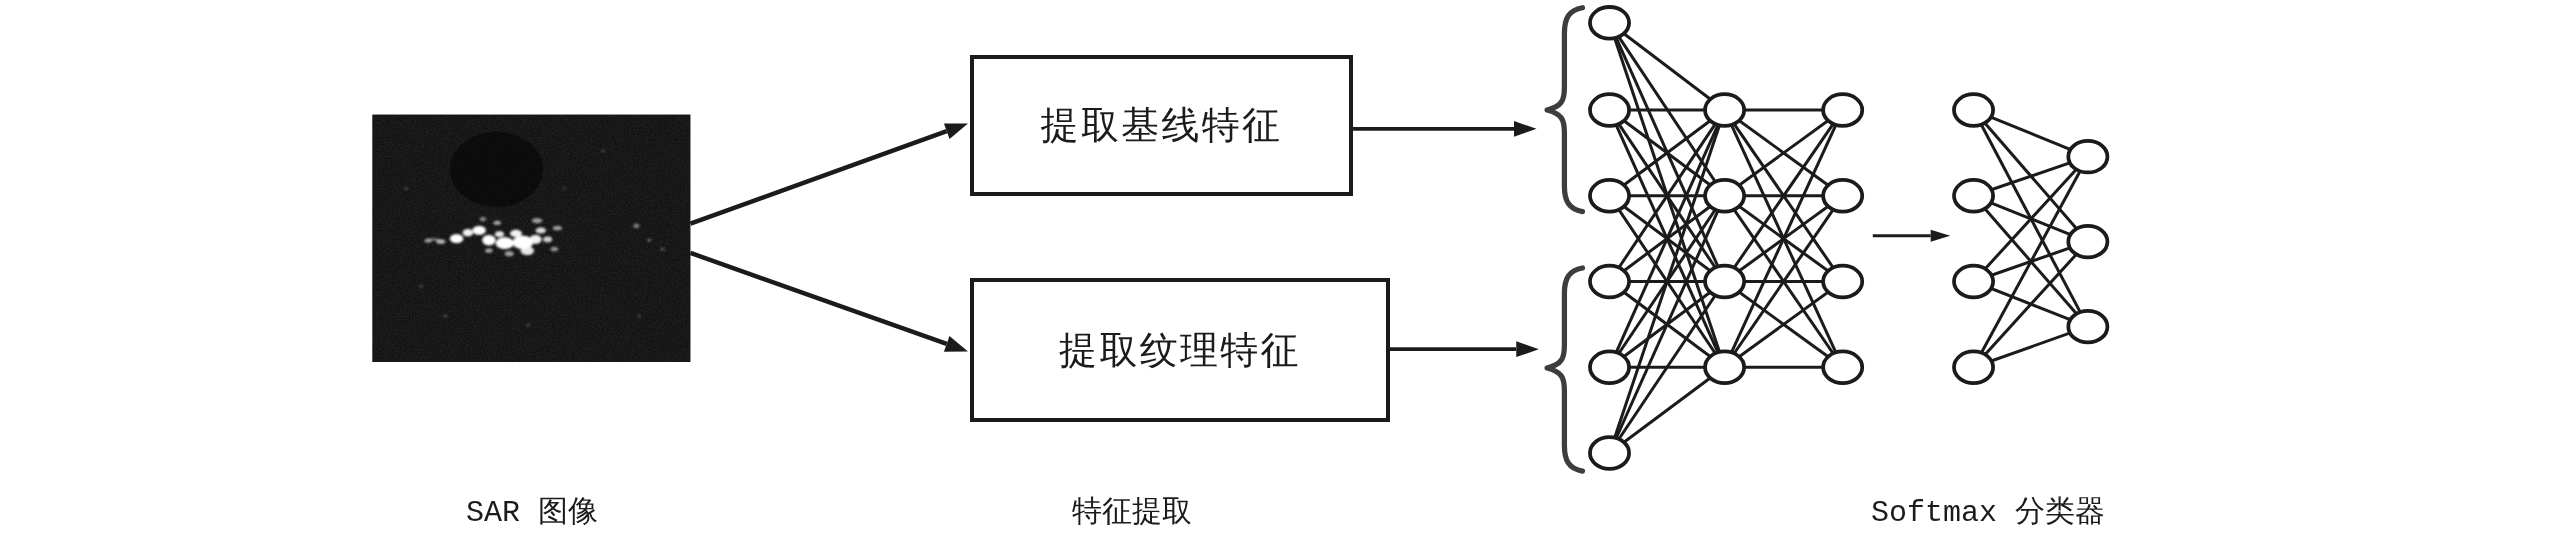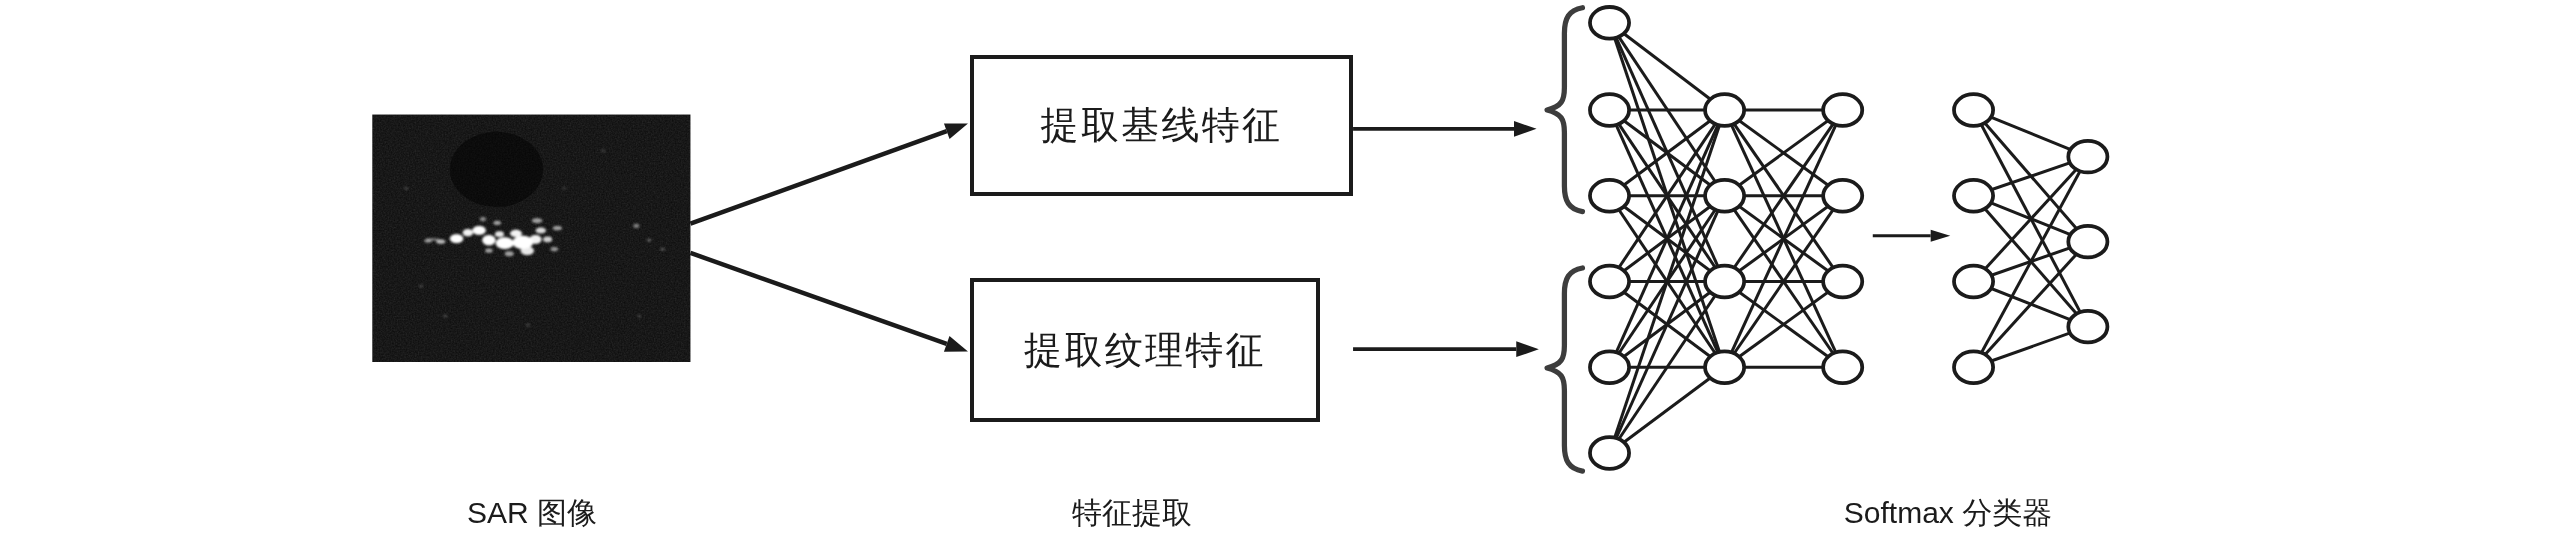--- a/index.html
+++ b/index.html
@@ -1,37 +1,37 @@
 <!DOCTYPE html>
 <html style="--ink: #1b1b1b; --brace: #3d3d3d; --bg: #ffffff; --nodefill: #ffffff;font-size:12px"><head>
 <meta charset="utf-8">
 <style>
   html,body{margin:0;padding:0;background:#ffffff;}
   #canvas{
     position:relative;width:2576px;height:548px;
     background:var(--bg,#ffffff);
-    font-family:Liberation Sans, sans-serif;
+    font-family:Liberation Mono, monospace;
     overflow:hidden;
   }
   #diagram-svg{position:absolute;left:0;top:0;}
   .flow-box{
     position:absolute;border:4.5px solid var(--ink,#1b1b1b);background:#ffffff;
     display:flex;align-items:center;justify-content:center;box-sizing:border-box;
   }
   #box-baseline{left:970px;top:55px;width:383px;height:141px;}
-  #box-texture{left:970px;top:278px;width:350px;height:144px;}
+  #box-texture{left:970px;top:278px;width:420px;height:144px;}
   .flow-box .box-label{font-size:38px;color:var(--ink,#1b1b1b);letter-spacing:2.3px;white-space:nowrap;}
   .caption{
     position:absolute;top:496px;transform:translateX(-50%);
     font-size:30px;color:var(--ink,#1b1b1b);white-space:nowrap;line-height:1.15;
   }
   #cap-sar{left:532px;}
   #cap-fe{left:1132px;}
   #cap-sae{left:1706px;}
-  #cap-softmax{left:1948px;}
+  #cap-softmax{left:1988px;}
   .edge{stroke:var(--ink,#1b1b1b);stroke-width:4;fill:none;}
   .node{fill:var(--nodefill,#ffffff);stroke:var(--ink,#1b1b1b);stroke-width:5;}
   .arrow-line{stroke:var(--ink,#1b1b1b);fill:none;}
   .arrow-head{fill:var(--ink,#1b1b1b);stroke:none;}
   .brace{stroke:var(--brace,#3d3d3d);stroke-width:7;fill:none;stroke-linecap:round;stroke-linejoin:round;}
 </style>
 </head>
 <body>
 
 <div id="canvas">

